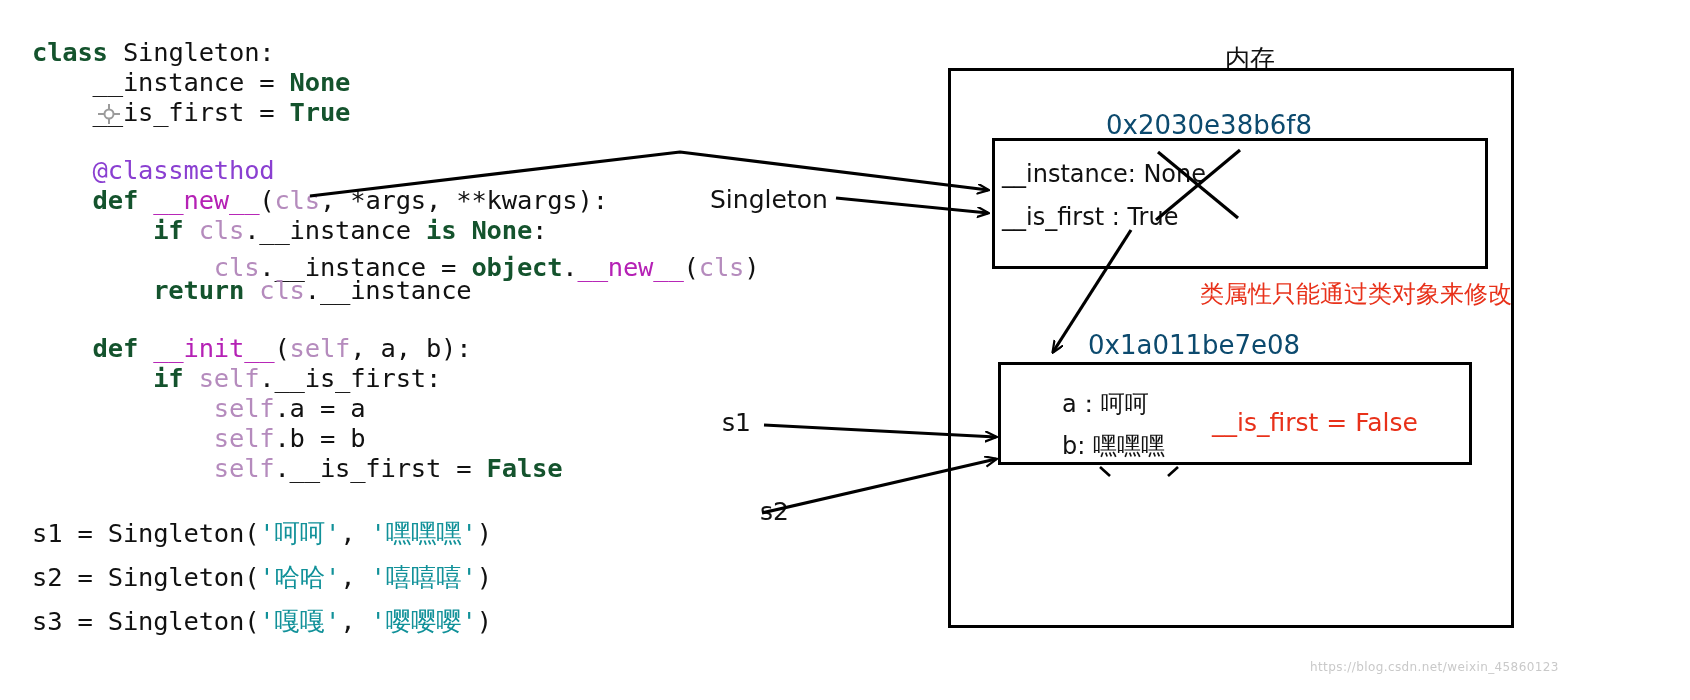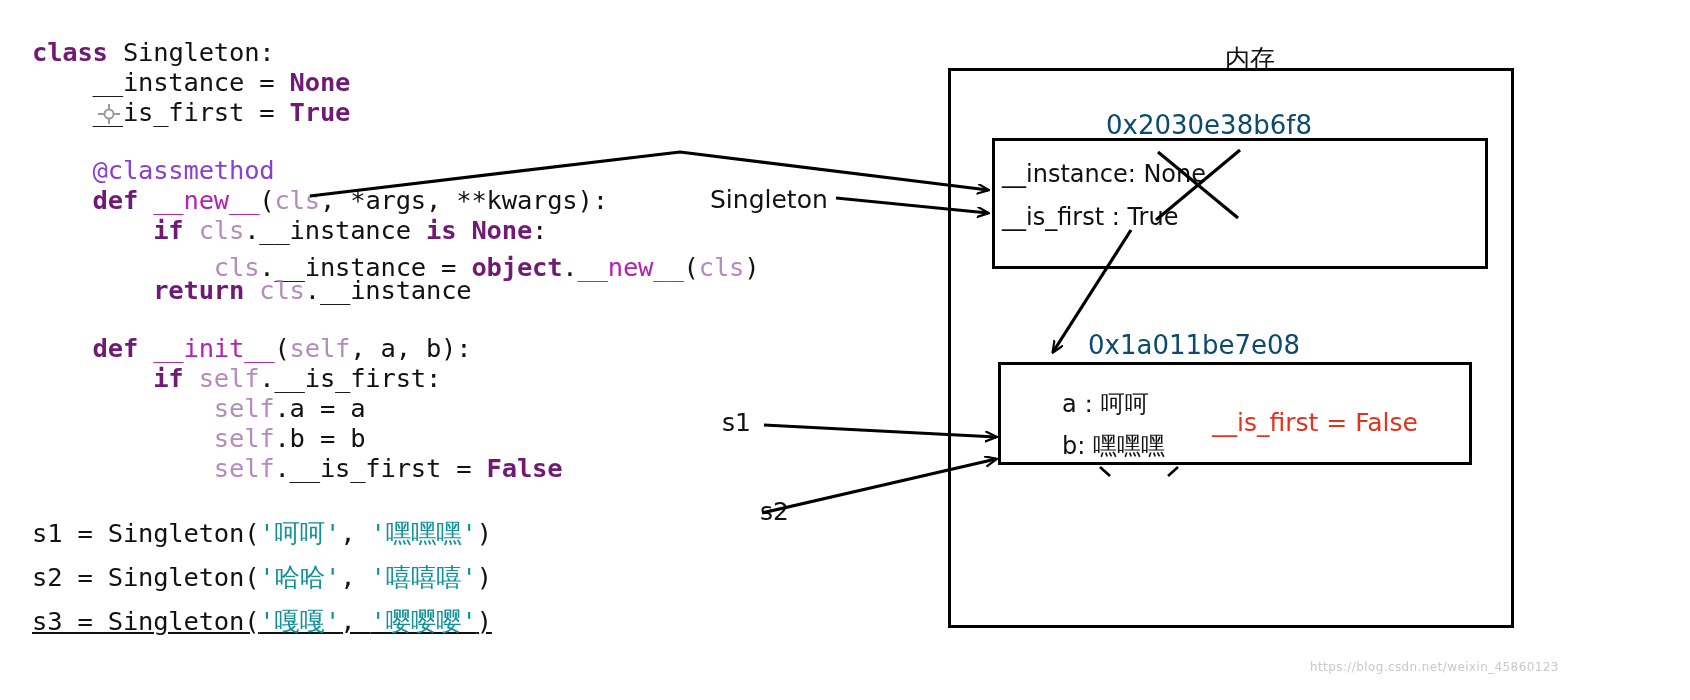--- a/index.html
+++ b/index.html
@@ -25,21 +25,21 @@
   .code-line {
     position: absolute;
     left: 32px;
     white-space: pre;
     font-family: "DejaVu Sans Mono", monospace;
     font-size: 25.5px;
     line-height: 1;
     color: #111111;
     letter-spacing: -0.2px;
   }
-  .kw      { color: #701a75; font-weight: bold; }
+  .kw      { color: #14532d; font-weight: bold; }
   .dunder  { color: #b521b5; }
   .deco    { color: #8a3fd1; }
   .selfc   { color: #b58bbd; }
   .str     { color: #119199; }
   .plain   { color: #111111; }
 
   
   #anchor-glyph {
     position: absolute;
     left: 96px; top: 103px;
@@ -157,40 +157,41 @@
         <div class="code-line" style="top: 278px;"><span class="plain">        </span><span class="kw">return </span><span class="selfc">cls</span><span class="plain">.__instance</span></div>
         <div class="code-line" style="top: 308px;">&nbsp;</div>
         <div class="code-line" style="top: 336px;"><span class="plain">    </span><span class="kw">def </span><span class="dunder">__init__</span><span class="plain">(</span><span class="selfc">self</span><span class="plain">, a, b):</span></div>
         <div class="code-line" style="top: 366px;"><span class="plain">        </span><span class="kw">if </span><span class="selfc">self</span><span class="plain">.__is_first:</span></div>
         <div class="code-line" style="top: 396px;"><span class="plain">            </span><span class="selfc">self</span><span class="plain">.a = a</span></div>
         <div class="code-line" style="top: 426px;"><span class="plain">            </span><span class="selfc">self</span><span class="plain">.b = b</span></div>
         <div class="code-line" style="top: 456px;"><span class="plain">            </span><span class="selfc">self</span><span class="plain">.__is_first = </span><span class="kw">False</span></div>
         <div class="code-line" style="top: 486px;">&nbsp;</div>
         <div class="code-line" style="top: 521px;"><span class="plain">s1 = Singleton(</span><span class="str">'呵呵'</span><span class="plain">, </span><span class="str">'嘿嘿嘿'</span><span class="plain">)</span></div>
         <div class="code-line" style="top: 565px;"><span class="plain">s2 = Singleton(</span><span class="str">'哈哈'</span><span class="plain">, </span><span class="str">'嘻嘻嘻'</span><span class="plain">)</span></div>
-        <div class="code-line" style="top: 609px; text-decoration: underline;"><span class="plain">s3 = Singleton(</span><span class="str">'嘎嘎'</span><span class="plain">, </span><span class="str">'嘤嘤嘤'</span><span class="plain">)</span></div>
+        <div class="code-line" style="top: 609px;"><span class="plain">s3 = Singleton(</span><span class="str">'嘎嘎'</span><span class="plain">, </span><span class="str">'嘤嘤嘤'</span><span class="plain">)</span></div>
       </div>
     <svg id="anchor-glyph" viewBox="0 0 26 22">
       <line x1="2" y1="11" x2="24" y2="11" stroke="#9b9b9b" stroke-width="2"></line>
       <line x1="13" y1="1" x2="13" y2="21" stroke="#9b9b9b" stroke-width="2"></line>
       <circle cx="13" cy="11" r="4.5" fill="#ffffff" stroke="#9b9b9b" stroke-width="2"></circle>
     </svg>
   </div>
 
   <div id="mem-panel">
 
     <div id="mem-title">内存</div>
 
     <div id="mem-outer"></div>
 
     <div class="addr-label" id="addr-1">0x2030e38b6f8</div>
     <div class="mem-box" id="box-1"></div>
     <div class="field" id="f-instance">__instance: None</div>
     <div class="field" id="f-isfirst">__is_first : True</div>
 
+    <div class="red-note" id="note-classattr">类属性只能通过类对象来修改</div>
 
     <div class="addr-label" id="addr-2">0x1a011be7e08</div>
     <div class="mem-box" id="box-2"></div>
     <div class="field" id="f-a">a：呵呵</div>
     <div class="field" id="f-b">b: 嘿嘿嘿</div>
     <div class="red-note" id="note-isfirst">__is_first = False</div>
   </div>
 
   <div class="ptr-label" id="lbl-singleton">Singleton</div>
   <div class="ptr-label" id="lbl-s1">s1</div>

